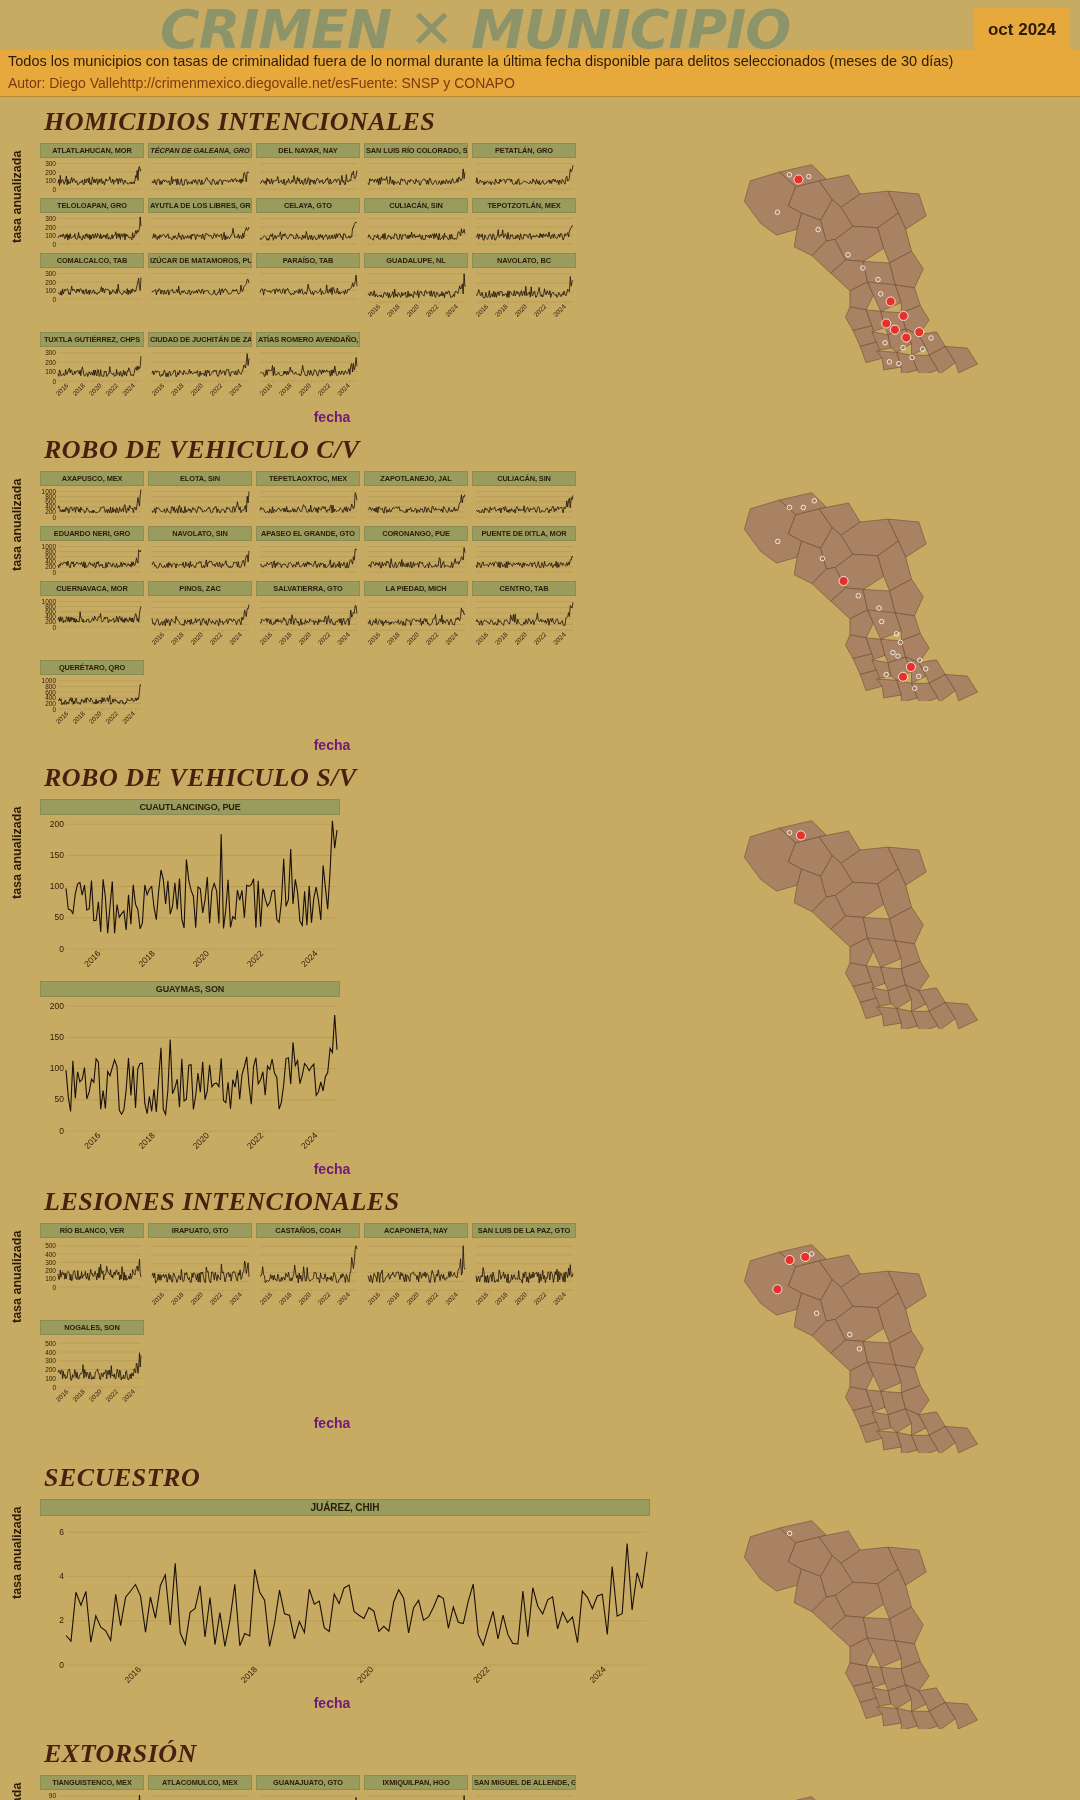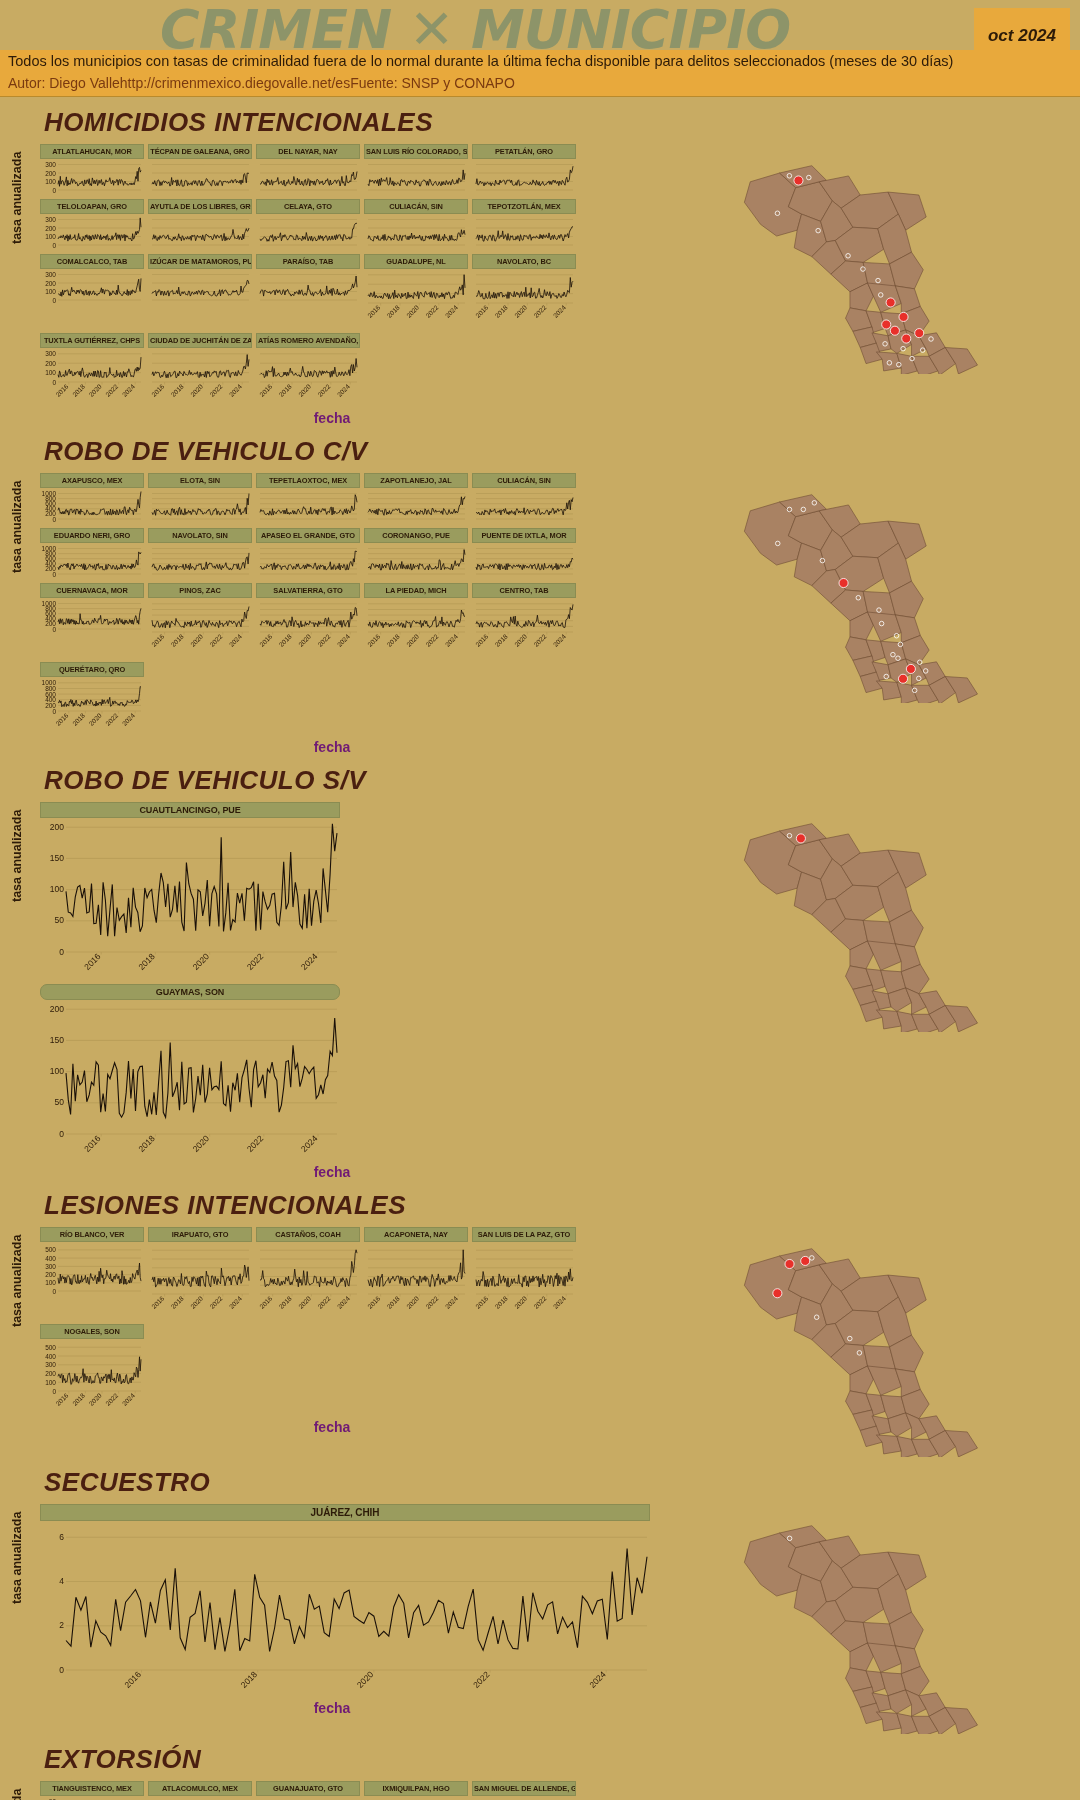--- a/index.html
+++ b/index.html
@@ -20,24 +20,23 @@
     position:absolute; left:160px; top:-2px;
     font-size:54px; font-weight:bold; font-style:italic;
     letter-spacing:-1px;
     color:#8d9469;
     font-family:"DejaVu Sans", sans-serif;
     white-space:nowrap;
   }
   #date-badge {
     position:absolute; right:10px; top:8px;
     background:#e8a93c;
-    padding:18px 14px;
+    padding:12px 14px;
     font-size:17px; font-weight:bold;
     color:#2d1b08;
-    font-style:italic;
   }
   #subtitle-band {
     background:#e8a93c;
     color:#2d1b08;
     font-size:14.5px;
     padding:3px 8px 4px 8px;
     white-space:nowrap;
     overflow:hidden;
   }
   #credits-band {
@@ -50,21 +49,21 @@
   }
   #credits-band .mid { color:#7a3a10; }
   
   .section {
     position:relative;
     padding:10px 0 0 0;
   }
   .section-title {
     font-size:26px; font-weight:bold; font-style:italic;
     color:#4a1f10;
-    font-family:Liberation Sans, sans-serif;
+    font-family:Liberation Serif, serif;
     margin:0 0 6px 44px;
     letter-spacing:0.5px;
   }
   .sec-body { display:flex; }
   .panel-area { width:640px; position:relative; }
   .map-area { width:420px; position:relative; }
   .ylab {
     position:absolute;
     left:10px;
     font-size:12.5px; font-weight:bold;
@@ -133,21 +132,21 @@
                   <line class="gridline" x1="18" y1="22.5" x2="101" y2="22.5"></line>
                   <text class="axis-txt" x="16" y="25.0" text-anchor="end">100</text>
                   <line class="gridline" x1="18" y1="14.0" x2="101" y2="14.0"></line>
                   <text class="axis-txt" x="16" y="16.5" text-anchor="end">200</text>
                   <line class="gridline" x1="18" y1="5.5" x2="101" y2="5.5"></line>
                   <text class="axis-txt" x="16" y="8.0" text-anchor="end">300</text>
                   <polyline class="serie" points="18.0,25.3 18.8,21.6 19.5,27.3 20.3,17.3 21.0,25.2 21.8,22.0 22.6,21.5 23.3,22.8 24.1,26.3 24.9,24.2 25.6,22.0 26.4,17.9 27.1,26.9 27.9,21.3 28.7,25.8 29.4,23.9 30.2,25.3 30.9,22.0 31.7,19.5 32.5,24.3 33.2,21.3 34.0,20.6 34.8,21.9 35.5,24.7 36.3,23.1 37.0,23.9 37.8,26.9 38.6,26.4 39.3,25.1 40.1,23.9 40.8,24.8 41.6,22.7 42.4,22.3 43.1,25.9 43.9,26.9 44.7,20.9 45.4,24.7 46.2,24.7 46.9,20.9 47.7,21.1 48.5,24.6 49.2,19.7 50.0,26.3 50.7,24.6 51.5,26.8 52.3,18.9 53.0,21.2 53.8,24.6 54.6,21.3 55.3,24.9 56.1,21.9 56.8,20.7 57.6,26.5 58.4,24.6 59.1,21.2 59.9,24.4 60.6,22.5 61.4,20.5 62.2,25.7 62.9,23.7 63.7,23.6 64.4,26.9 65.2,23.8 66.0,20.8 66.7,22.8 67.5,22.5 68.3,22.3 69.0,21.6 69.8,18.7 70.5,22.1 71.3,24.8 72.1,23.9 72.8,21.2 73.6,26.3 74.3,22.4 75.1,23.4 75.9,23.4 76.6,20.6 77.4,20.8 78.2,26.2 78.9,21.0 79.7,20.5 80.4,24.5 81.2,20.6 82.0,21.2 82.7,23.0 83.5,26.4 84.2,23.8 85.0,22.1 85.8,24.7 86.5,24.9 87.3,24.7 88.1,26.3 88.8,25.5 89.6,24.4 90.3,25.5 91.1,23.9 91.9,26.0 92.6,24.5 93.4,23.9 94.1,25.8 94.9,22.8 95.7,17.6 96.4,19.7 97.2,12.3 98.0,22.2 98.7,9.4 99.5,8.4 100.2,13.1 101.0,11.4"></polyline>
                 </svg>
         </div>
             </div>
-            <div class="facet" style="width:104px;">
+            <div class="facet" style="width:104px;font-style:italic;">
         <div class="facet-strip">TÉCPAN DE GALEANA, GRO</div>
         <div class="facet-plot">
           <svg width="104" height="34">
                   <line class="gridline" x1="4" y1="31.0" x2="101" y2="31.0"></line>
                   <line class="gridline" x1="4" y1="22.5" x2="101" y2="22.5"></line>
                   <line class="gridline" x1="4" y1="14.0" x2="101" y2="14.0"></line>
                   <line class="gridline" x1="4" y1="5.5" x2="101" y2="5.5"></line>
                   <polyline class="serie" points="4.0,25.2 4.9,23.3 5.8,25.1 6.7,21.6 7.6,25.1 8.4,26.8 9.3,22.3 10.2,20.9 11.1,21.5 12.0,26.7 12.9,22.9 13.8,26.3 14.7,22.8 15.6,21.7 16.5,23.8 17.3,22.3 18.2,22.8 19.1,24.4 20.0,24.0 20.9,22.9 21.8,27.0 22.7,26.6 23.6,18.5 24.5,25.7 25.4,21.4 26.2,22.4 27.1,23.3 28.0,20.9 28.9,27.0 29.8,20.8 30.7,26.1 31.6,26.7 32.5,23.8 33.4,20.8 34.3,27.2 35.1,27.0 36.0,27.1 36.9,21.9 37.8,21.3 38.7,21.9 39.6,26.6 40.5,23.8 41.4,25.4 42.3,25.2 43.2,23.6 44.0,26.2 44.9,22.6 45.8,21.6 46.7,24.9 47.6,21.7 48.5,24.6 49.4,26.5 50.3,22.4 51.2,21.3 52.1,24.5 52.9,26.8 53.8,22.0 54.7,26.4 55.6,26.0 56.5,24.0 57.4,22.7 58.3,19.6 59.2,20.2 60.1,22.6 61.0,23.3 61.8,23.5 62.7,26.2 63.6,26.9 64.5,21.5 65.4,21.2 66.3,22.9 67.2,26.4 68.1,26.3 69.0,23.5 69.9,26.6 70.7,24.1 71.6,21.7 72.5,21.7 73.4,23.2 74.3,26.7 75.2,22.4 76.1,22.8 77.0,21.9 77.9,23.2 78.8,23.0 79.6,22.4 80.5,24.3 81.4,22.7 82.3,23.7 83.2,21.1 84.1,21.0 85.0,24.1 85.9,21.9 86.8,20.7 87.7,20.6 88.5,23.9 89.4,21.9 90.3,23.1 91.2,24.1 92.1,21.0 93.0,25.4 93.9,20.9 94.8,23.9 95.7,15.5 96.6,14.7 97.4,18.2 98.3,23.9 99.2,14.0 100.1,14.4 101.0,14.2"></polyline>
                 </svg>
         </div>
@@ -866,21 +865,21 @@
                   <text class="axis-txt-big" x="169.6" y="139.0" transform="rotate(-45 169.6 139.0)" text-anchor="end">2020</text>
                   <line class="gridline" x1="223.8" y1="134.0" x2="223.8" y2="136.5"></line>
                   <text class="axis-txt-big" x="223.8" y="139.0" transform="rotate(-45 223.8 139.0)" text-anchor="end">2022</text>
                   <line class="gridline" x1="278.0" y1="134.0" x2="278.0" y2="136.5"></line>
                   <text class="axis-txt-big" x="278.0" y="139.0" transform="rotate(-45 278.0 139.0)" text-anchor="end">2024</text>
                   <polyline class="serie-big" points="26.0,73.4 28.3,94.2 30.6,95.0 32.9,98.5 35.3,78.8 37.6,69.0 39.9,67.5 42.2,80.2 44.5,70.1 46.8,95.0 49.2,93.9 51.5,65.6 53.8,105.7 56.1,105.2 58.4,86.9 60.7,117.0 63.1,64.2 65.4,82.2 67.7,118.1 70.0,91.2 72.3,66.4 74.6,118.2 77.0,89.5 79.3,102.3 81.6,98.6 83.9,96.1 86.2,114.9 88.5,79.8 90.9,109.1 93.2,69.9 95.5,89.1 97.8,94.5 100.1,113.7 102.4,108.0 104.8,70.0 107.1,79.7 109.4,74.0 111.7,71.5 114.0,92.2 116.3,104.7 118.6,76.8 121.0,55.0 123.3,64.6 125.6,89.0 127.9,65.8 130.2,99.1 132.5,91.5 134.9,67.8 137.2,94.4 139.5,63.6 141.8,104.1 144.1,113.0 146.4,44.6 148.8,65.7 151.1,75.4 153.4,81.2 155.7,112.7 158.0,71.9 160.3,73.7 162.7,97.9 165.0,85.3 167.3,62.0 169.6,108.2 171.9,75.6 174.2,68.5 176.6,75.9 178.9,108.5 181.2,19.3 183.5,113.4 185.8,94.9 188.1,64.8 190.5,112.5 192.8,101.7 195.1,104.0 197.4,75.0 199.7,85.1 202.0,75.4 204.4,102.8 206.7,70.3 209.0,71.2 211.3,69.6 213.6,63.8 215.9,112.7 218.2,65.8 220.6,111.7 222.9,73.6 225.2,83.9 227.5,91.2 229.8,87.3 232.1,76.2 234.5,75.2 236.8,104.4 239.1,107.4 241.4,87.3 243.7,43.7 246.0,91.2 248.4,84.7 250.7,34.0 253.0,89.1 255.3,64.4 257.6,77.4 259.9,106.1 262.3,110.3 264.6,76.2 266.9,110.1 269.2,70.7 271.5,107.8 273.8,83.1 276.2,72.1 278.5,85.5 280.8,104.9 283.1,50.4 285.4,72.4 287.7,94.3 290.1,56.1 292.4,5.8 294.7,33.1 297.0,15.1"></polyline>
                 </svg>
         </div>
             </div>
             <div class="facet" style="width:300px;">
-        <div class="facet-strip" style="font-size:9px;border-radius:7px;">GUAYMAS, SON</div>
+        <div class="facet-strip" style="font-size:9px;">GUAYMAS, SON</div>
         <div class="facet-plot">
           <svg width="300" height="160">
                   <line class="gridline" x1="26" y1="134.0" x2="297" y2="134.0"></line>
                   <text class="axis-txt-big" x="24" y="136.5" text-anchor="end">0</text>
                   <line class="gridline" x1="26" y1="102.8" x2="297" y2="102.8"></line>
                   <text class="axis-txt-big" x="24" y="105.3" text-anchor="end">50</text>
                   <line class="gridline" x1="26" y1="71.6" x2="297" y2="71.6"></line>
                   <text class="axis-txt-big" x="24" y="74.1" text-anchor="end">100</text>
                   <line class="gridline" x1="26" y1="40.4" x2="297" y2="40.4"></line>
                   <text class="axis-txt-big" x="24" y="42.9" text-anchor="end">150</text>

